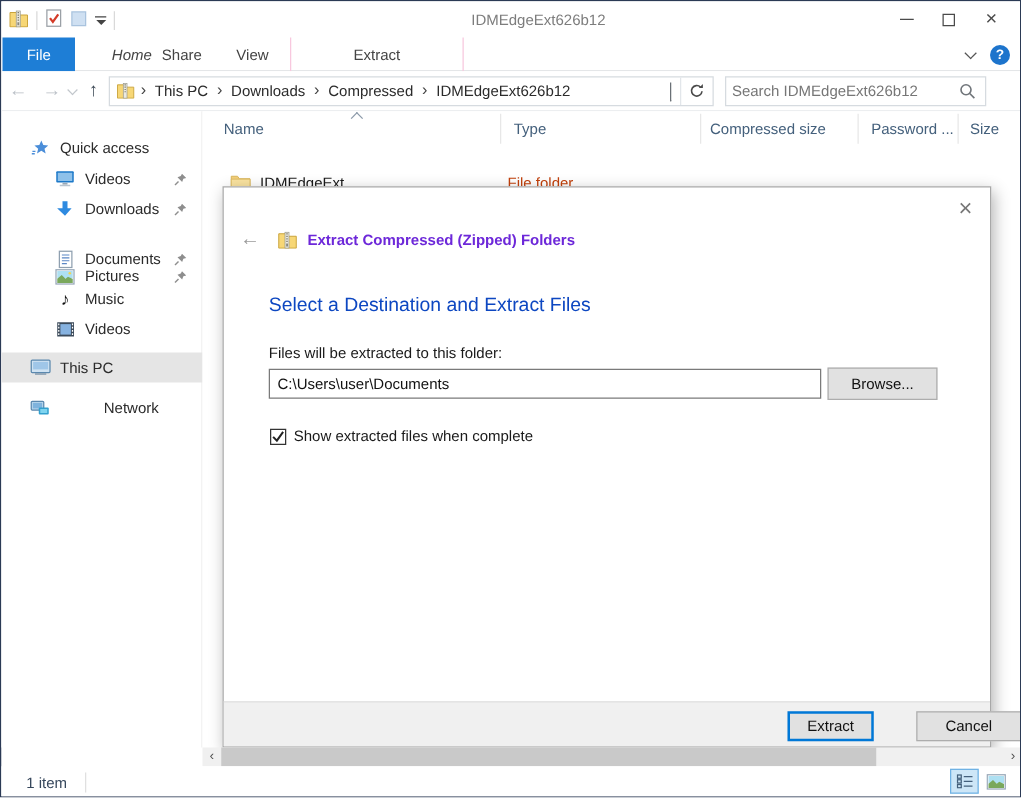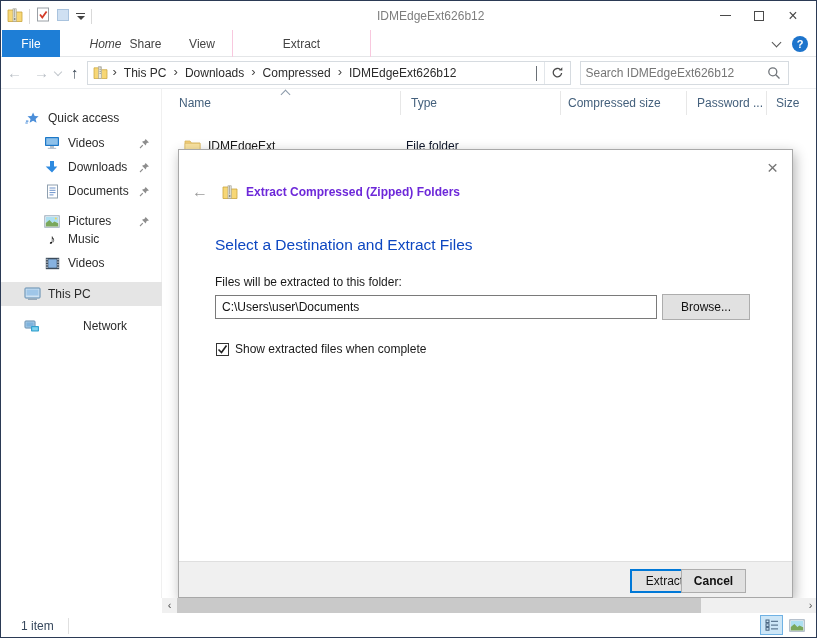--- a/index.html
+++ b/index.html
@@ -62,40 +62,40 @@
   .col{display:flex;align-items:center;border-right:1px solid #e7e7e7;padding-left:17px;}
   .col.c-name{width:239px;}
   .col.c-type{width:160px;padding-left:10px;}
   .col.c-csize{width:126px;padding-left:7px;}
   .col.c-pwd{width:80px;padding-left:10px;}
   .col.c-size{width:51px;border-right:none;padding-left:9px;}
   .sort-chev{position:absolute;left:120px;top:2px;width:7px;height:7px;border-left:1.3px solid #8a98a8;border-top:1.3px solid #8a98a8;transform:rotate(45deg);}
   .frow{position:absolute;left:0;top:28px;width:100%;height:24px;display:flex;align-items:center;margin-top:17px;}
   .frow .ficon{margin-left:22px;display:flex;}
   .frow .fname{margin-left:7px;width:188px;color:#1a1a1a;}
-  .frow .ftype{width:160px;padding-left:10px;color:#0f172a;}
+  .frow .ftype{width:160px;padding-left:10px;color:#c2410c;}
 
   
   .dialog{position:absolute;left:177px;top:148px;width:615px;height:449px;background:#fff;border:1px solid #a8a8a8;box-shadow:2px 4px 12px rgba(0,0,0,.3);}
   .dlg-close{position:absolute;right:10px;top:4px;font-size:19px;color:#777;line-height:1;padding:4px;}
   .dlg-head{position:absolute;left:0;top:30px;width:100%;height:24px;display:flex;align-items:center;}
   .dlg-back{color:#9a9a9a;font-size:16px;margin-left:13px;}
   .dlg-zip{margin-left:14px;display:flex;}
   .dlg-title{margin-left:8px;color:#6d28d9;font-weight:bold;}
   .dlg-heading{position:absolute;left:36px;top:86px;font-size:15.5px;color:#0d47c1;}
   .dlg-label{position:absolute;left:36px;top:125px;color:#1a1a1a;}
   .dlg-input{position:absolute;left:36px;top:145px;width:442px;height:24px;border:1px solid #7a7a7a;background:#fff;padding:0 6px;font-size:12px;color:#111;outline:none;}
   .btn{background:#e1e1e1;border:1px solid #adadad;color:#111;font-size:12px;display:flex;align-items:center;justify-content:center;}
   .browse-btn{position:absolute;left:483px;top:144px;width:88px;height:26px;}
   .cb-row{position:absolute;left:37px;top:192px;display:flex;align-items:center;}
   .checkbox{width:13px;height:13px;border:1px solid #333;background:#fff;display:flex;align-items:center;justify-content:center;}
   .cb-label{margin-left:6px;color:#1a1a1a;}
   .dlg-footer{position:absolute;left:0;bottom:0;width:100%;height:36px;background:#f0f0f0;border-top:1px solid #dfdfdf;}
   .extract-btn{position:absolute;left:451px;top:7px;width:69px;height:24px;border:2px solid #0078d7;}
-  .cancel-btn{position:absolute;left:502px;top:7px;width:65px;height:24px;font-weight:bold;}
+  .cancel-btn{position:absolute;left:554px;top:7px;width:84px;height:24px;}
 
   
   .hscroll{position:absolute;left:161px;top:597px;width:656px;height:15px;background:#f0f0f0;display:flex;align-items:center;}
   .hs-arrow{width:15px;text-align:center;color:#505050;font-size:11px;line-height:15px;}
   .hs-track{flex:1;height:15px;position:relative;}
   .hs-thumb{position:absolute;left:0;top:0;width:524px;height:15px;background:#c9c9c9;}
   .statusbar{position:absolute;left:0;top:612px;width:100%;height:25px;background:#fff;display:flex;align-items:center;}
   .status-count{margin-left:20px;color:#36475c;}
   .status-sep{width:1px;height:16px;background:#e0e0e0;margin-left:14px;}
   .view-btns{position:absolute;right:8px;top:2px;display:flex;gap:2px;}
@@ -237,21 +237,21 @@
           </svg>
       </span>
       <span class="slabel">Downloads</span>
       <span class="pin">
         <svg width="11" height="11" viewBox="0 0 11 11">
             <path d="M6.6 1l3.4 3.4-2.3.5-1 2.6L3 3.8l2.6-1z" fill="#8e8e8e"></path>
             <path d="M3.8 7.2L1 10" stroke="#8e8e8e" stroke-width="1.1"></path>
           </svg>
       </span>
     </div>
-    <div class="side-item indent" style="top:90px;">
+    <div class="side-item indent" style="top:106px;">
       <span class="sicon">
         <svg width="13" height="15" viewBox="0 0 13 15">
             <rect x="1.5" y="1" width="10" height="13" fill="#fff" stroke="#8fa0b0"></rect>
             <path d="M3.5 4h6M3.5 6.3h6M3.5 8.6h6M3.5 10.9h4" stroke="#5b87c5" stroke-width="0.9"></path>
           </svg>
       </span>
       <span class="slabel">Documents</span>
       <span class="pin">
         <svg width="11" height="11" viewBox="0 0 11 11">
             <path d="M6.6 1l3.4 3.4-2.3.5-1 2.6L3 3.8l2.6-1z" fill="#8e8e8e"></path>

